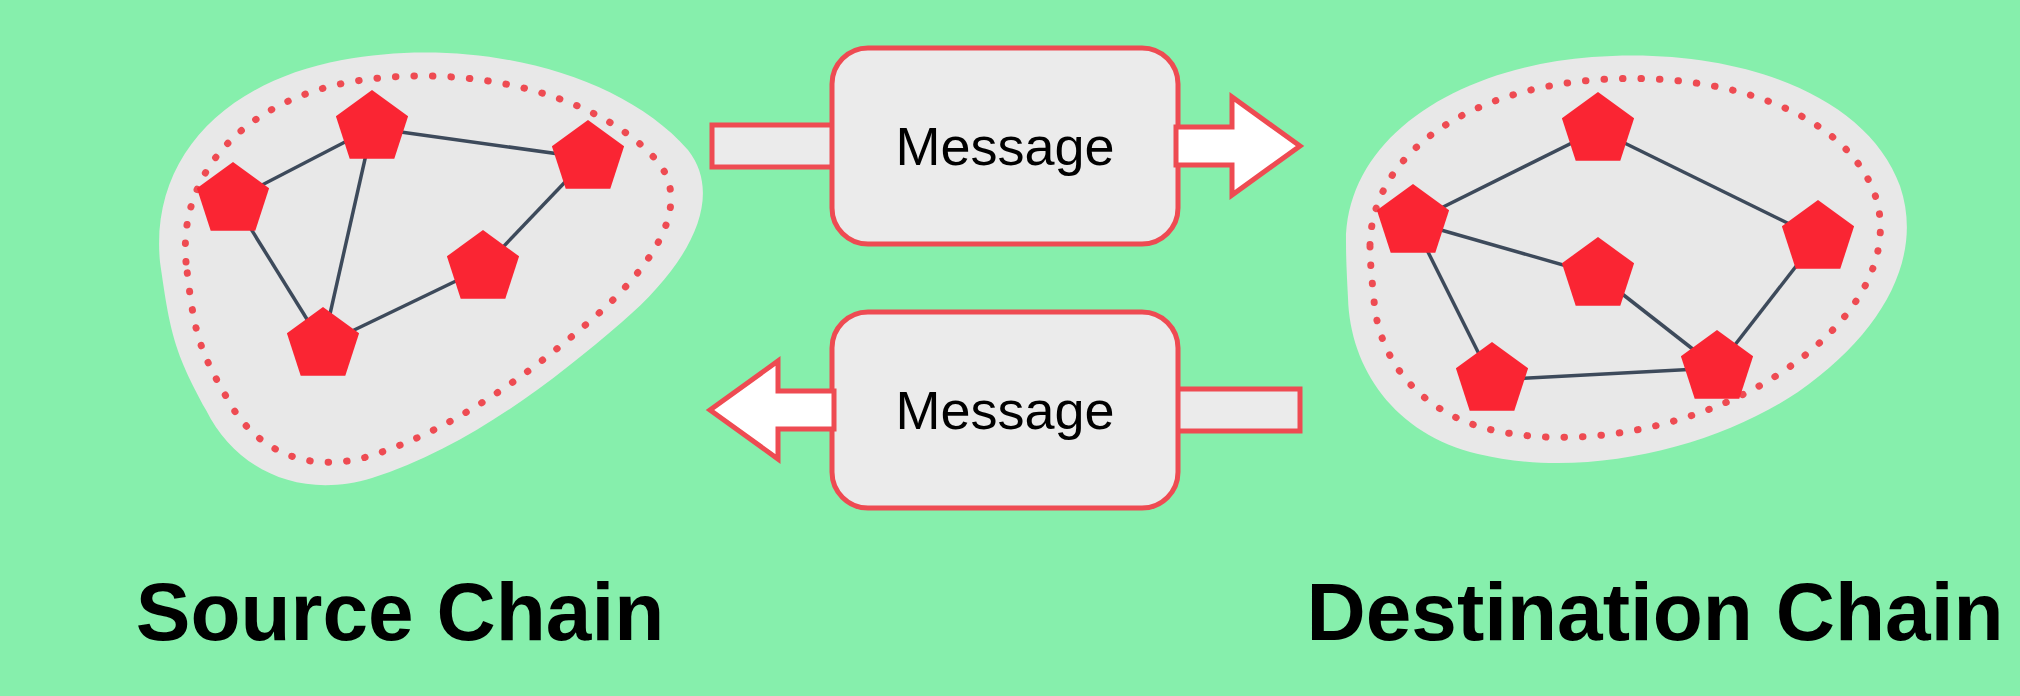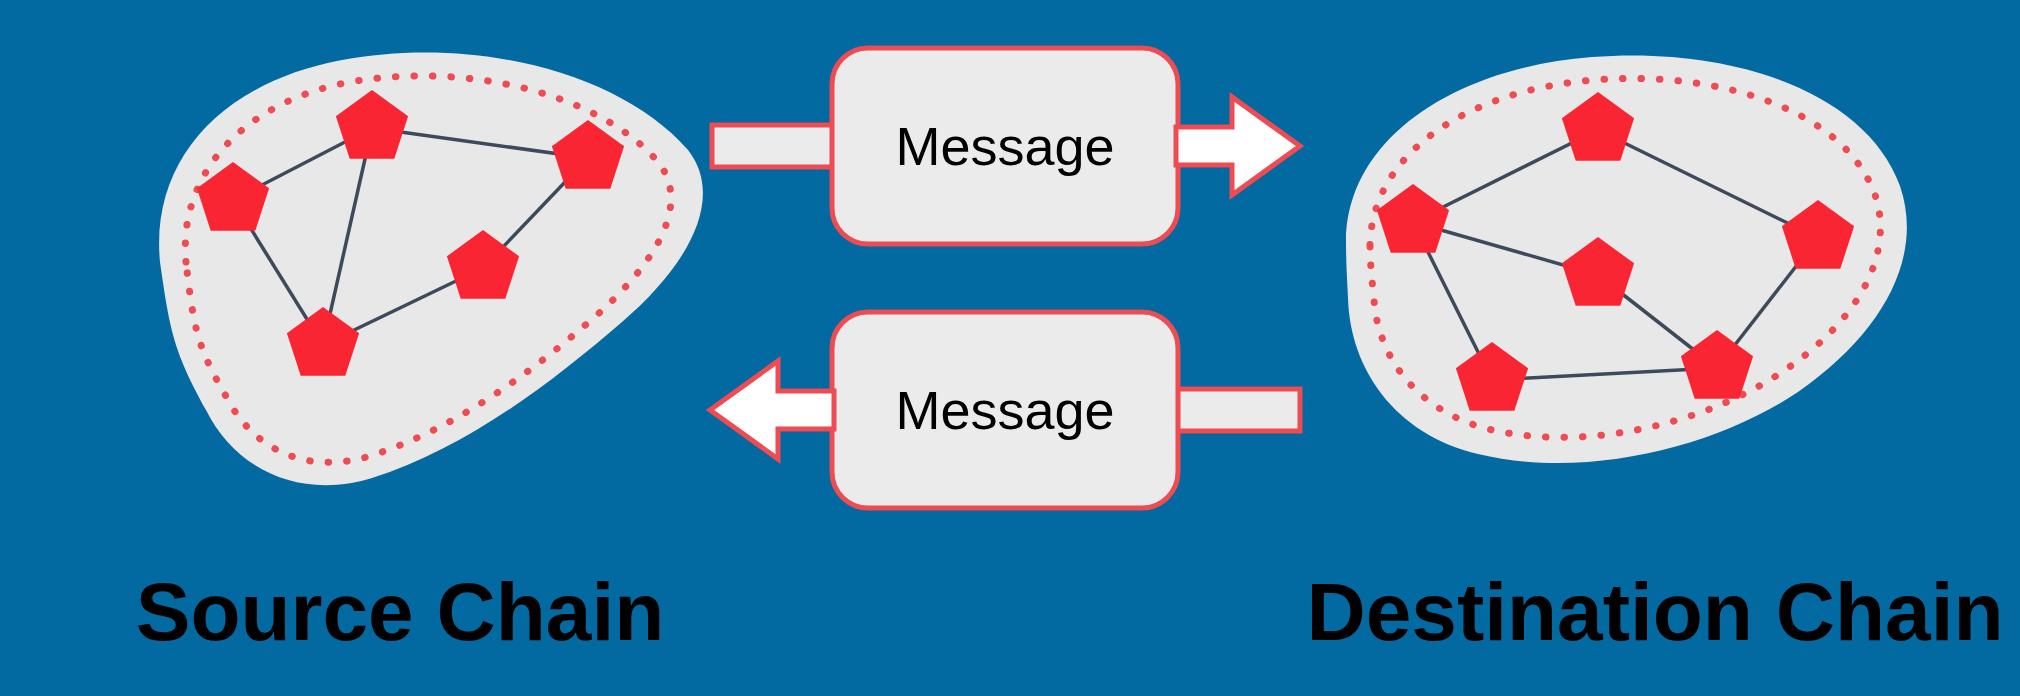--- a/index.html
+++ b/index.html
@@ -8,21 +8,21 @@
     --blob-gray:#E8E8E8;
     --box-fill:#EBEBEB;
     --edge-slate:#3D4A5B;
     --label-black:#000000;
     --arrowhead-fill:#FFFFFF;
   }
   html,body{margin:0;padding:0;background:#ffffff;}
   .stage{
     position:relative;
     width:2020px;height:696px;
-    background:#0369a1;
+    background:#86efac;
     overflow:hidden;
     font-family:"Liberation Sans",sans-serif;
   }
   .stage svg{display:block;}
   .blob{fill:var(--blob-gray);stroke:none;}
   .dotted{fill:none;stroke:var(--outline-red);stroke-width:7;stroke-linecap:round;stroke-dasharray:0.5 18;}
   .edge{stroke:var(--edge-slate);stroke-width:3.5;}
   .node{fill:var(--node-red);stroke:none;}
   .msg-box{fill:var(--box-fill);stroke:var(--outline-red);stroke-width:5;}
   .bar{fill:var(--box-fill);stroke:var(--outline-red);stroke-width:5;}

